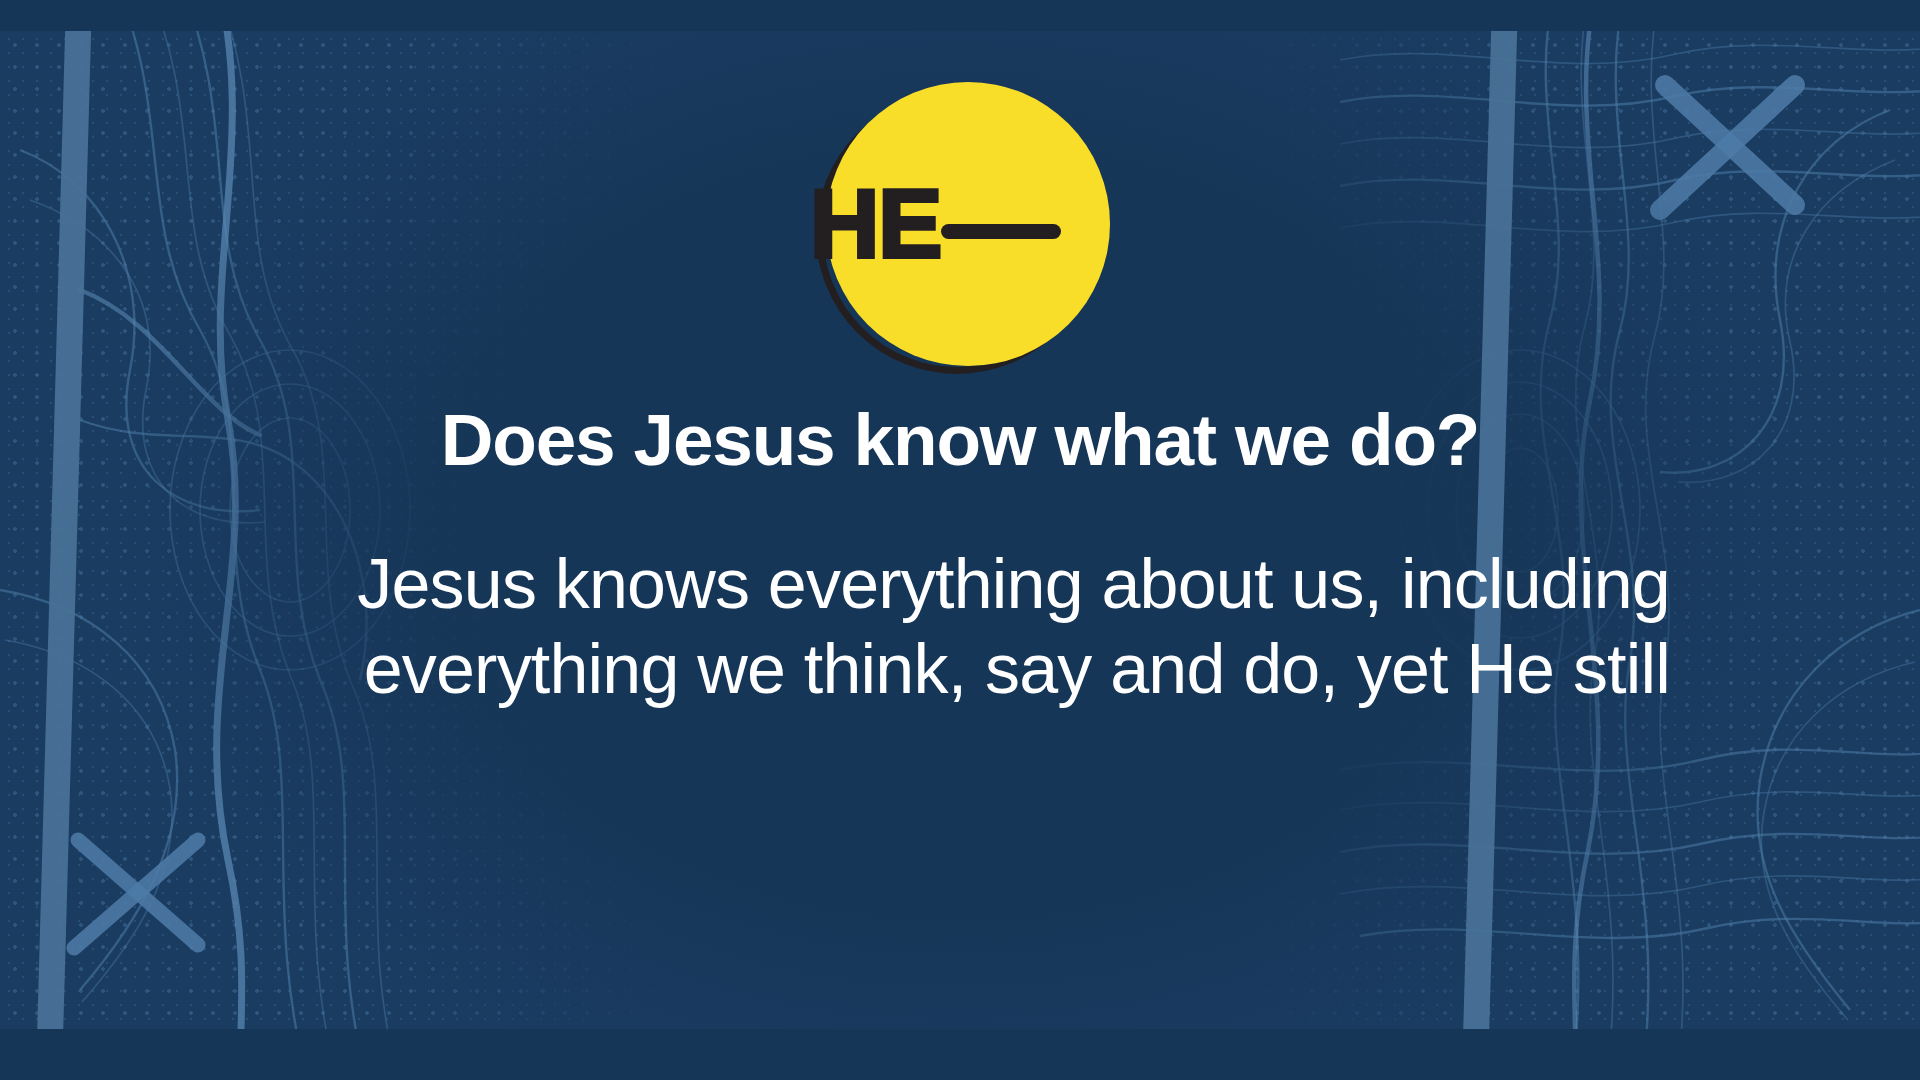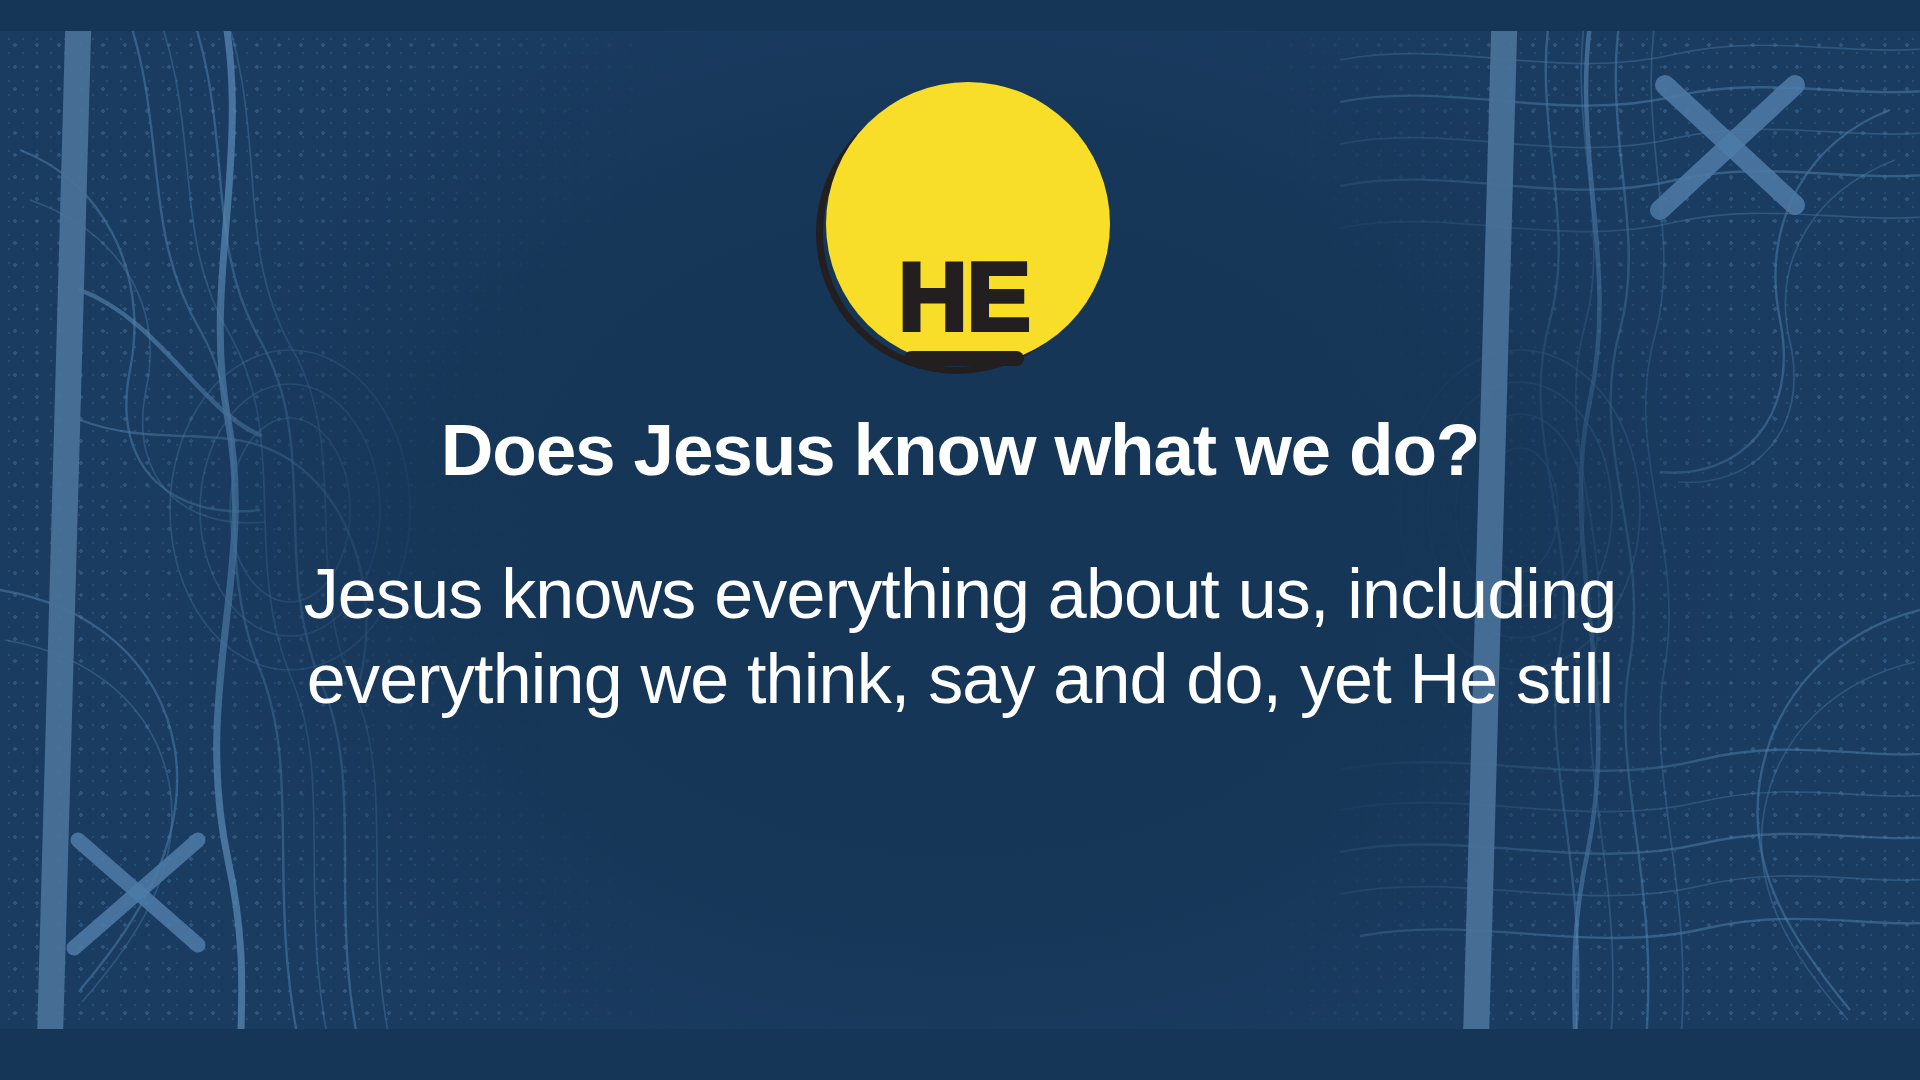--- a/index.html
+++ b/index.html
@@ -94,63 +94,63 @@
   }
   .logo .disc{
     position:absolute;
     left:16px; top:4px;
     width:284px;height:284px;
     background:#f8de29;
     border-radius:50%;
   }
   .logo .mark{
     position:absolute;
-    left:12px; top:4px;
+    left:0; top:4px;
     width:284px;height:284px;
-    display:flex; flex-direction:column;
-    align-items:center; justify-content:flex-end;
+    display:flex; flex-direction:row;
+    align-items:center; justify-content:flex-start;
   }
   .logo .he{
     font-family:"Liberation Sans", sans-serif;
     font-weight:bold;
     font-size:96px;
     line-height:.82;
     letter-spacing:-1px;
     color:#231f20;
     -webkit-text-stroke:4px #231f20;
   }
   .logo .underline{
     width:120px;height:15px;
     border-radius:8px;
     background:#231f20;
     margin-top:14px;
   }
 
   .headline{
-    margin-top:34px;
+    margin-top:24px;
     font-size:73px;
     font-weight:bold;
     color:#ffffff;
     letter-spacing:-1.2px;
     text-align:center;
     line-height:1.05;
     white-space:nowrap;
   }
 
   .body-text{
     margin-top:14px;
     width:1420px;
     text-align:center;
     color:#ffffff;
     font-size:70px;
     font-weight:300;
     line-height:1.22;
     letter-spacing:-.8px;
   }
-  .body-text .ln{display:block;}
+  .body-text .ln{display:block;text-align:right;}
 </style>
 </head>
 <body>
 
 <div class="stage">
 
   <div class="map-panel">
     <div class="inner">
 
       <div class="dots"></div>

